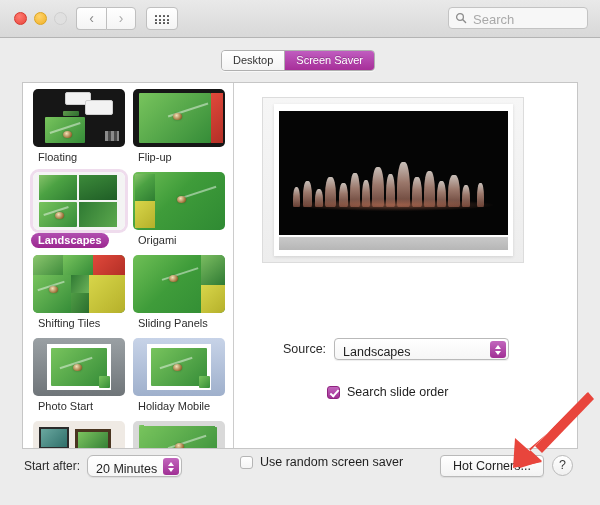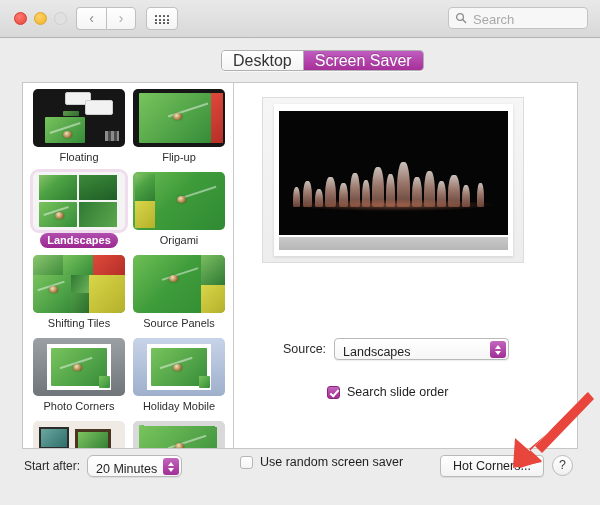--- a/index.html
+++ b/index.html
@@ -124,21 +124,21 @@
     left: 221px; top: 50px;
     height: 21px;
     display: flex;
     border: 1px solid #b0b0b0;
     border-radius: 4px;
     overflow: hidden;
     box-sizing: border-box;
     box-shadow: 0 1px 0 rgba(255,255,255,0.65);
   }
   .tab {
-    font-size: 16px;
+    font-size: 11px;
     line-height: 19px;
     padding: 0 11px;
     box-sizing: border-box;
     color: #333;
     background: linear-gradient(to bottom, #ffffff, #f3f3f3);
   }
   .tab.active {
     color: #ffffff;
     background: linear-gradient(to bottom, #c05cc0 0%, #a72f99 100%);
     text-shadow: 0 -1px 0 rgba(0,0,0,0.22);
@@ -170,21 +170,21 @@
     position: absolute;
     left: 8px; top: 6px;
     width: 196px;
     display: grid;
     grid-template-columns: 1fr 1fr;
     row-gap: 7px;
     column-gap: 4px;
   }
   .ssitem {
     width: 96px;
-    text-align: center;
+    text-align: left;
   }
   .thumbwrap {
     width: 92px;
     height: 58px;
     margin: 0 auto;
     position: relative;
     border-radius: 5px;
     overflow: hidden;
     box-sizing: border-box;
   }
@@ -539,33 +539,33 @@
         </div>
 
         <div class="ssitem">
           <div class="thumbwrap">
             <div class="t-bg-green"></div>
             <div class="streak" style="left:28px;top:18px;width:38px;"></div>
             <div class="bug" style="left:36px;top:20px;"></div>
             <div class="t-leafy" style="left:68px;top:0;width:24px;height:30px;background:linear-gradient(140deg,#7bbd61,#2f7a33);"></div>
             <div class="t-yellow" style="left:68px;top:30px;width:24px;height:28px;"></div>
           </div>
-          <span class="sslabel">Source Panels</span>
+          <span class="sslabel">Sliding Panels</span>
         </div>
 
         <div class="ssitem">
           <div class="thumbwrap">
             <div class="t-grey"></div>
             <div class="t-frame" style="left:14px;top:6px;width:64px;height:46px;"></div>
             <div class="t-photo" style="left:18px;top:10px;width:56px;height:38px;"></div>
             <div class="streak" style="left:26px;top:24px;width:34px;"></div>
             <div class="bug" style="left:40px;top:26px;"></div>
             <div class="t-photo" style="left:66px;top:38px;width:11px;height:12px;"></div>
           </div>
-          <span class="sslabel">Photo Corners</span>
+          <span class="sslabel">Photo Start</span>
         </div>
 
         <div class="ssitem">
           <div class="thumbwrap">
             <div class="t-bluegrey"></div>
             <div class="t-frame" style="left:14px;top:6px;width:64px;height:46px;"></div>
             <div class="t-photo" style="left:18px;top:10px;width:56px;height:38px;"></div>
             <div class="streak" style="left:26px;top:24px;width:34px;"></div>
             <div class="bug" style="left:40px;top:26px;"></div>
             <div class="t-photo" style="left:66px;top:38px;width:11px;height:12px;"></div>

